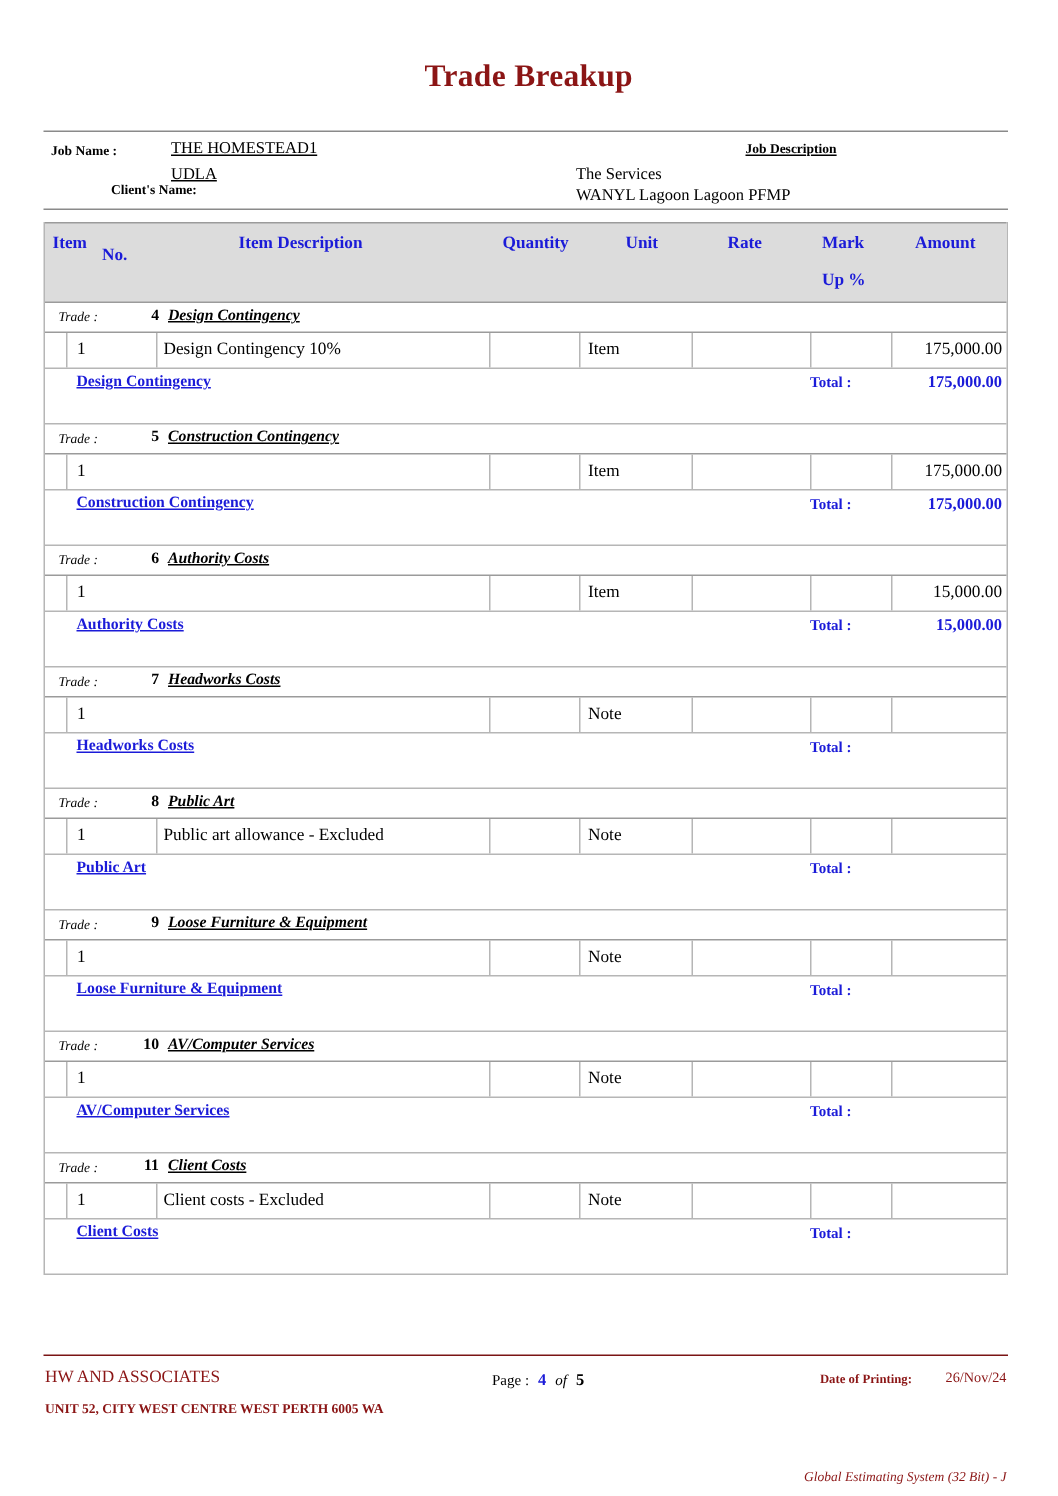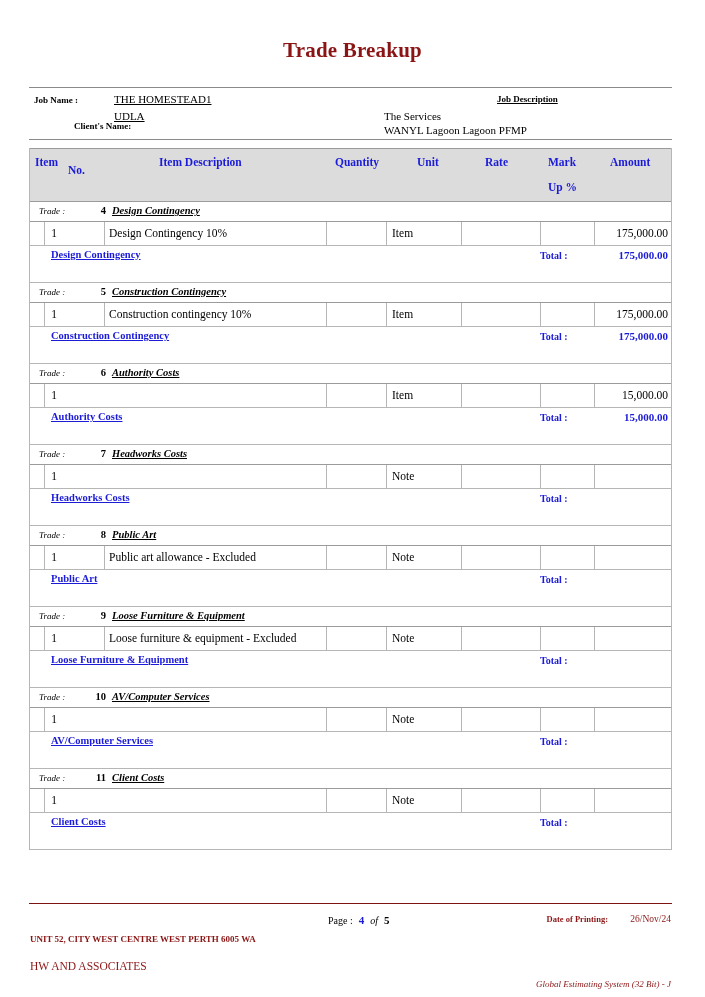--- a/index.html
+++ b/index.html
@@ -228,21 +228,20 @@
     border-top: 1.5px solid #7a1414;
     color: #8b1515;
     box-sizing: border-box;
   }
   .f-company {
     position: absolute;
     left: 1px;
     top: 8px;
     font-size: 11.5px;
     font-family: "Liberation Serif", serif;
-    margin-top: 48px;
   }
   .f-address {
     position: absolute;
     left: 1px;
     top: 30px;
     font-size: 9px;
     font-weight: bold;
     font-family: "Liberation Serif", serif;
   }
   .f-page {
@@ -352,21 +351,20 @@
       </div>
       <div class="trade-group">
         <div class="trade-head">
           <span class="t-label">Trade :</span>
           <span class="t-num">5</span>
           <span class="t-name">Construction Contingency</span>
         </div>
         <div class="item-row">
           <div class="cell c-pad"></div>
           <div class="cell c-no">1</div>
-          <div class="cell c-desc">Construction contingency 10%</div>
           <div class="cell c-qty"></div>
           <div class="cell c-unit">Item</div>
           <div class="cell c-rate"></div>
           <div class="cell c-mark"></div>
           <div class="cell c-amount">175,000.00</div>
         </div>
         <div class="total-row">
           <span class="tr-name">Construction Contingency </span>
           <span class="tr-label">Total :</span>
           <span class="tr-value">175,000.00</span>
@@ -438,21 +436,20 @@
       </div>
       <div class="trade-group">
         <div class="trade-head">
           <span class="t-label">Trade :</span>
           <span class="t-num">9</span>
           <span class="t-name">Loose Furniture &amp; Equipment</span>
         </div>
         <div class="item-row">
           <div class="cell c-pad"></div>
           <div class="cell c-no">1</div>
-          <div class="cell c-desc">Loose furniture &amp; equipment - Excluded</div>
           <div class="cell c-qty"></div>
           <div class="cell c-unit">Note</div>
           <div class="cell c-rate"></div>
           <div class="cell c-mark"></div>
           <div class="cell c-amount"></div>
         </div>
         <div class="total-row">
           <span class="tr-name">Loose Furniture &amp; Equipment </span>
           <span class="tr-label">Total :</span>
           <span class="tr-value"></span>
@@ -481,20 +478,21 @@
       </div>
       <div class="trade-group">
         <div class="trade-head">
           <span class="t-label">Trade :</span>
           <span class="t-num">11</span>
           <span class="t-name">Client Costs</span>
         </div>
         <div class="item-row">
           <div class="cell c-pad"></div>
           <div class="cell c-no">1</div>
+          <div class="cell c-desc">Client costs - Excluded</div>
           <div class="cell c-qty"></div>
           <div class="cell c-unit">Note</div>
           <div class="cell c-rate"></div>
           <div class="cell c-mark"></div>
           <div class="cell c-amount"></div>
         </div>
         <div class="total-row">
           <span class="tr-name">Client Costs</span>
           <span class="tr-label">Total :</span>
           <span class="tr-value"></span>

